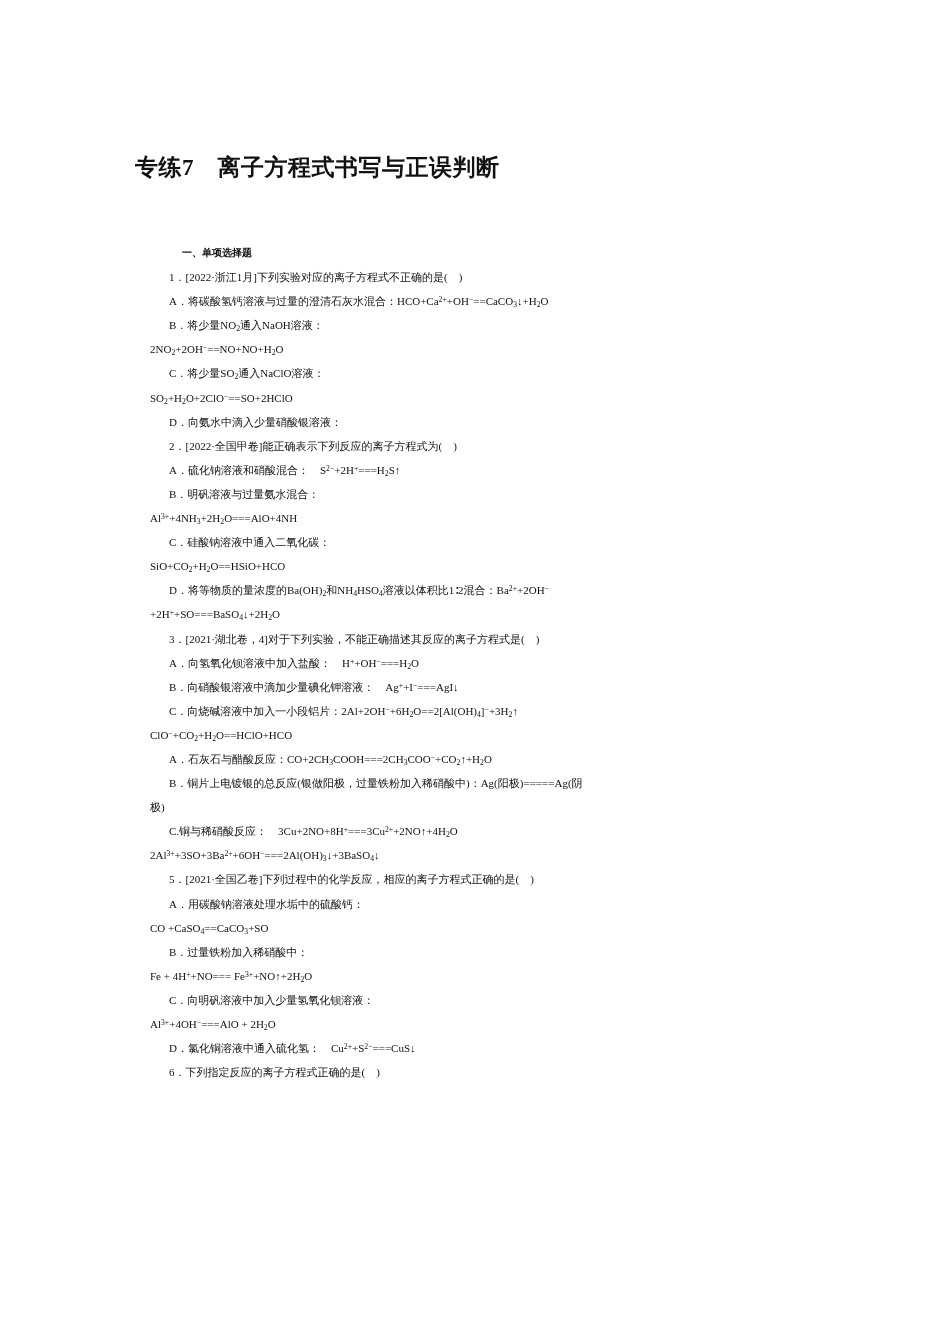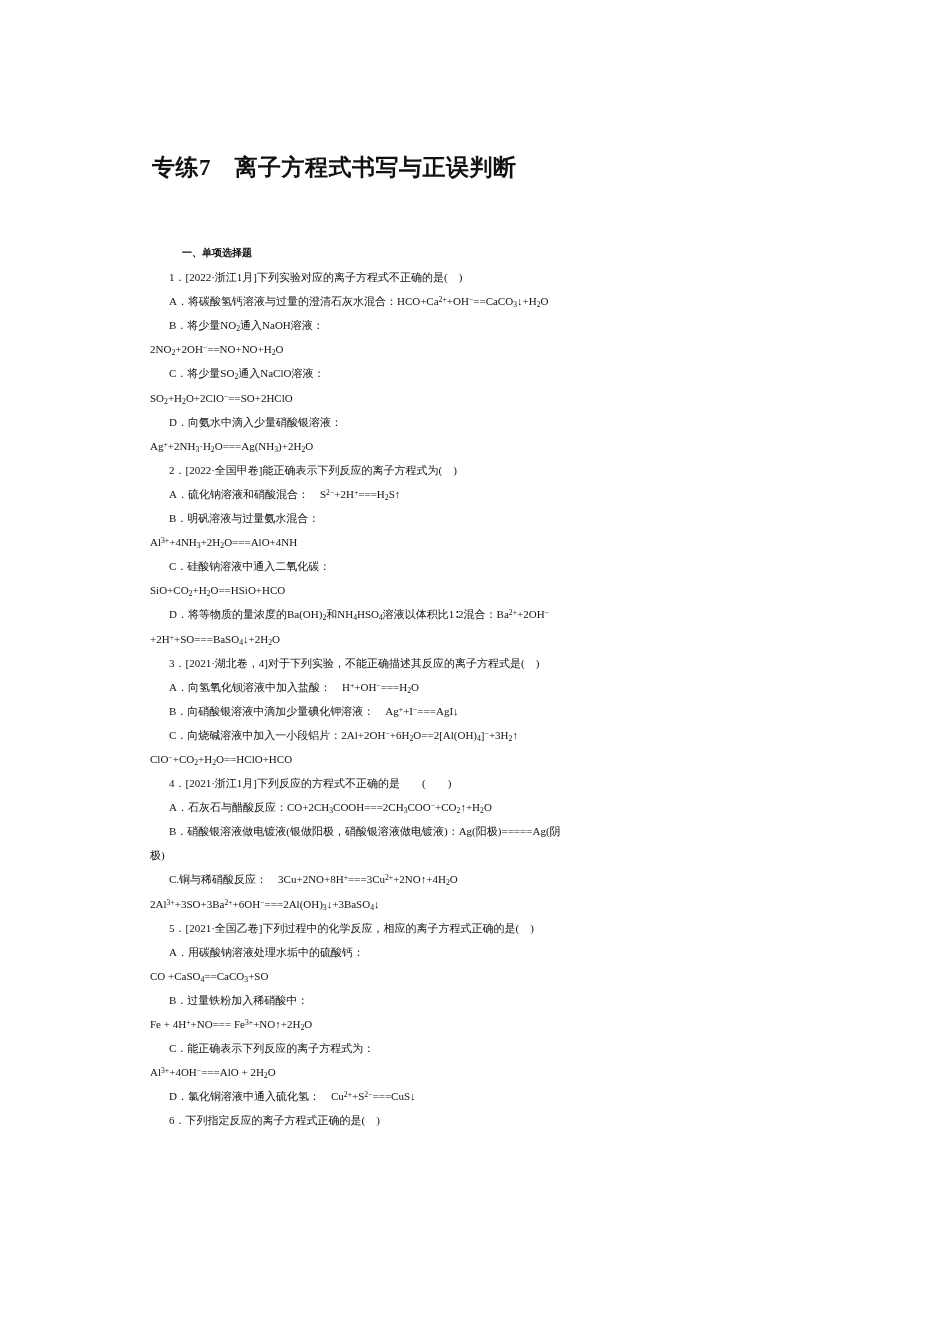--- a/index.html
+++ b/index.html
@@ -17,21 +17,21 @@
   }
   .page {
     position: absolute;
     left: 0; top: 0;
     width: 950px;
     height: 1344px;
     box-sizing: border-box;
   }
   .title {
     position: absolute;
-    left: 152px;
+    left: 135px;
     top: 152px;
     font-size: 23px;
     font-weight: bold;
     letter-spacing: 0.5px;
     white-space: pre;
     line-height: 1.35;
   }
   .body-block {
     position: absolute;
     left: 164px;
@@ -85,45 +85,43 @@
   <div class="body-block">
     <div class="section-head">一、单项选择题</div>
     <div id="lines-host">
         <div class="line indent wrap">1．[2022·浙江1月]下列实验对应的离子方程式不正确的是(    )</div>
         <div class="line indent wrap">A．将碳酸氢钙溶液与过量的澄清石灰水混合：HCO+Ca<sup>2+</sup>+OH<sup>−</sup>==CaCO<sub>3</sub>↓+H<sub>2</sub>O</div>
         <div class="line indent wrap">B．将少量NO<sub>2</sub>通入NaOH溶液：</div>
         <div class="line flush">2NO<sub>2</sub>+2OH<sup>−</sup>==NO+NO+H<sub>2</sub>O</div>
         <div class="line indent wrap">C．将少量SO<sub>2</sub>通入NaClO溶液：</div>
         <div class="line flush">SO<sub>2</sub>+H<sub>2</sub>O+2ClO<sup>−</sup>==SO+2HClO</div>
         <div class="line indent wrap">D．向氨水中滴入少量硝酸银溶液：</div>
-        <div class="line flush">Ag<sup>+</sup>+2NH<sub>3</sub>·H<sub>2</sub>O===Ag(NH<sub>3</sub>)+2H<sub>2</sub>O</div>
         <div class="line indent wrap">2．[2022·全国甲卷]能正确表示下列反应的离子方程式为(    )</div>
         <div class="line indent wrap">A．硫化钠溶液和硝酸混合：　S<sup>2−</sup>+2H<sup>+</sup>===H<sub>2</sub>S↑</div>
         <div class="line indent wrap">B．明矾溶液与过量氨水混合：</div>
         <div class="line flush">Al<sup>3+</sup>+4NH<sub>3</sub>+2H<sub>2</sub>O===AlO+4NH</div>
         <div class="line indent wrap">C．硅酸钠溶液中通入二氧化碳：</div>
         <div class="line flush">SiO+CO<sub>2</sub>+H<sub>2</sub>O==HSiO+HCO</div>
         <div class="line indent wrap">D．将等物质的量浓度的Ba(OH)<sub>2</sub>和NH<sub>4</sub>HSO<sub>4</sub>溶液以体积比1∶2混合：Ba<sup>2+</sup>+2OH<sup>−</sup></div>
         <div class="line flush">+2H<sup>+</sup>+SO===BaSO<sub>4</sub>↓+2H<sub>2</sub>O</div>
         <div class="line indent wrap">3．[2021·湖北卷，4]对于下列实验，不能正确描述其反应的离子方程式是(    )</div>
         <div class="line indent wrap">A．向氢氧化钡溶液中加入盐酸：　H<sup>+</sup>+OH<sup>−</sup>===H<sub>2</sub>O</div>
         <div class="line indent wrap">B．向硝酸银溶液中滴加少量碘化钾溶液：　Ag<sup>+</sup>+I<sup>−</sup>===AgI↓</div>
         <div class="line indent wrap">C．向烧碱溶液中加入一小段铝片：2Al+2OH<sup>−</sup>+6H<sub>2</sub>O==2[Al(OH)<sub>4</sub>]<sup>−</sup>+3H<sub>2</sub>↑</div>
         <div class="line flush">ClO<sup>−</sup>+CO<sub>2</sub>+H<sub>2</sub>O==HClO+HCO</div>
-        <div class="line indent wrap">4．[2021·浙江1月]下列反应的方程式不正确的是　　(　　)</div>
         <div class="line indent wrap">A．石灰石与醋酸反应：CO+2CH<sub>3</sub>COOH===2CH<sub>3</sub>COO<sup>−</sup>+CO<sub>2</sub>↑+H<sub>2</sub>O</div>
-        <div class="line indent wrap">B．硝酸银溶液做电镀液(银做阳极，硝酸银溶液做电镀液)：Ag(阳极)=====Ag(阴</div>
+        <div class="line indent wrap">B．铜片上电镀银的总反应(银做阳极，过量铁粉加入稀硝酸中)：Ag(阳极)=====Ag(阴</div>
         <div class="line flush">极)</div>
         <div class="line indent wrap">C.铜与稀硝酸反应：　3Cu+2NO+8H<sup>+</sup>===3Cu<sup>2+</sup>+2NO↑+4H<sub>2</sub>O</div>
         <div class="line flush">2Al<sup>3+</sup>+3SO+3Ba<sup>2+</sup>+6OH<sup>−</sup>===2Al(OH)<sub>3</sub>↓+3BaSO<sub>4</sub>↓</div>
         <div class="line indent wrap">5．[2021·全国乙卷]下列过程中的化学反应，相应的离子方程式正确的是(    )</div>
         <div class="line indent wrap">A．用碳酸钠溶液处理水垢中的硫酸钙：</div>
         <div class="line flush">CO +CaSO<sub>4</sub>==CaCO<sub>3</sub>+SO</div>
         <div class="line indent wrap">B．过量铁粉加入稀硝酸中：</div>
         <div class="line flush">Fe + 4H<sup>+</sup>+NO=== Fe<sup>3+</sup>+NO↑+2H<sub>2</sub>O</div>
-        <div class="line indent wrap">C．能正确表示下列反应的离子方程式为：</div>
+        <div class="line indent wrap">C．向明矾溶液中加入少量氢氧化钡溶液：</div>
         <div class="line flush">Al<sup>3+</sup>+4OH<sup>−</sup>===AlO + 2H<sub>2</sub>O</div>
         <div class="line indent wrap">D．氯化铜溶液中通入硫化氢：　Cu<sup>2+</sup>+S<sup>2−</sup>===CuS↓</div>
         <div class="line indent wrap">6．下列指定反应的离子方程式正确的是(    )</div>
       </div>
   </div>
 
 </div>
 
 </body></html>

